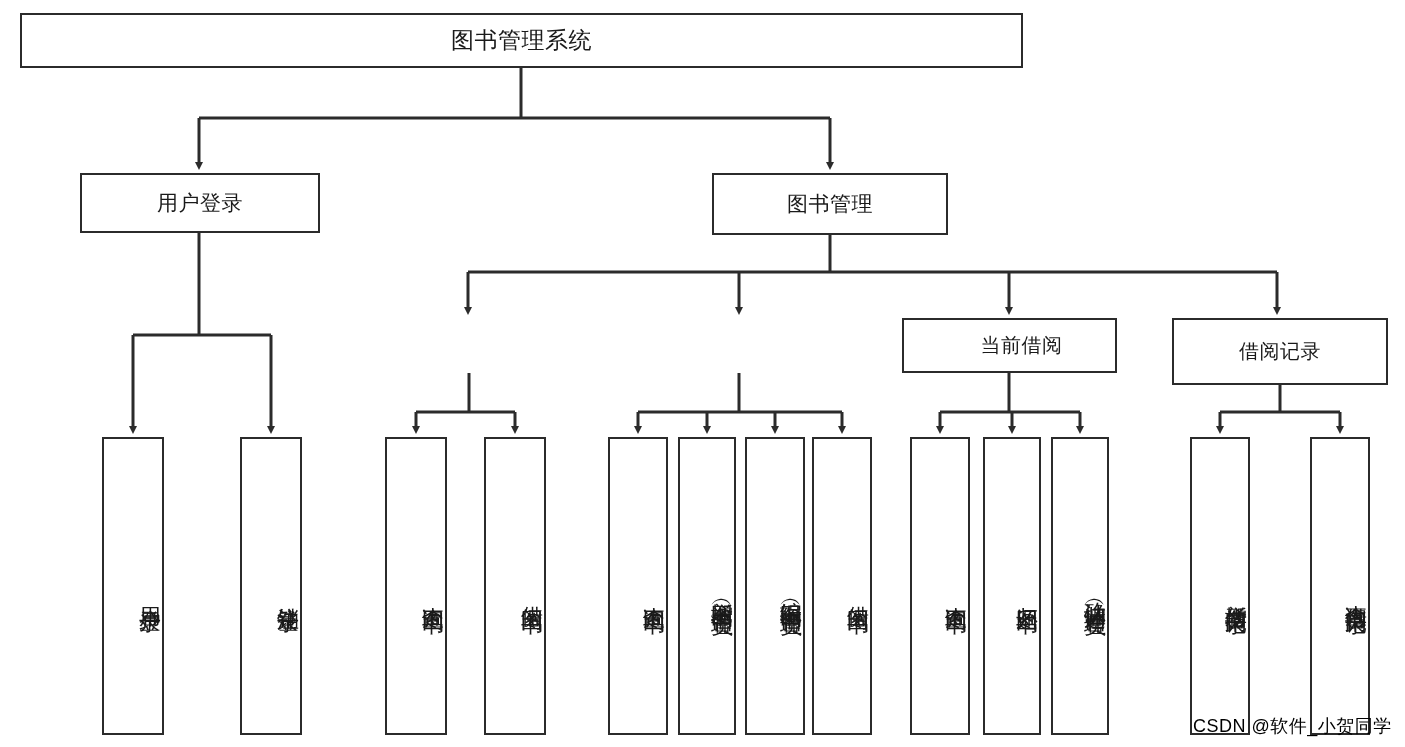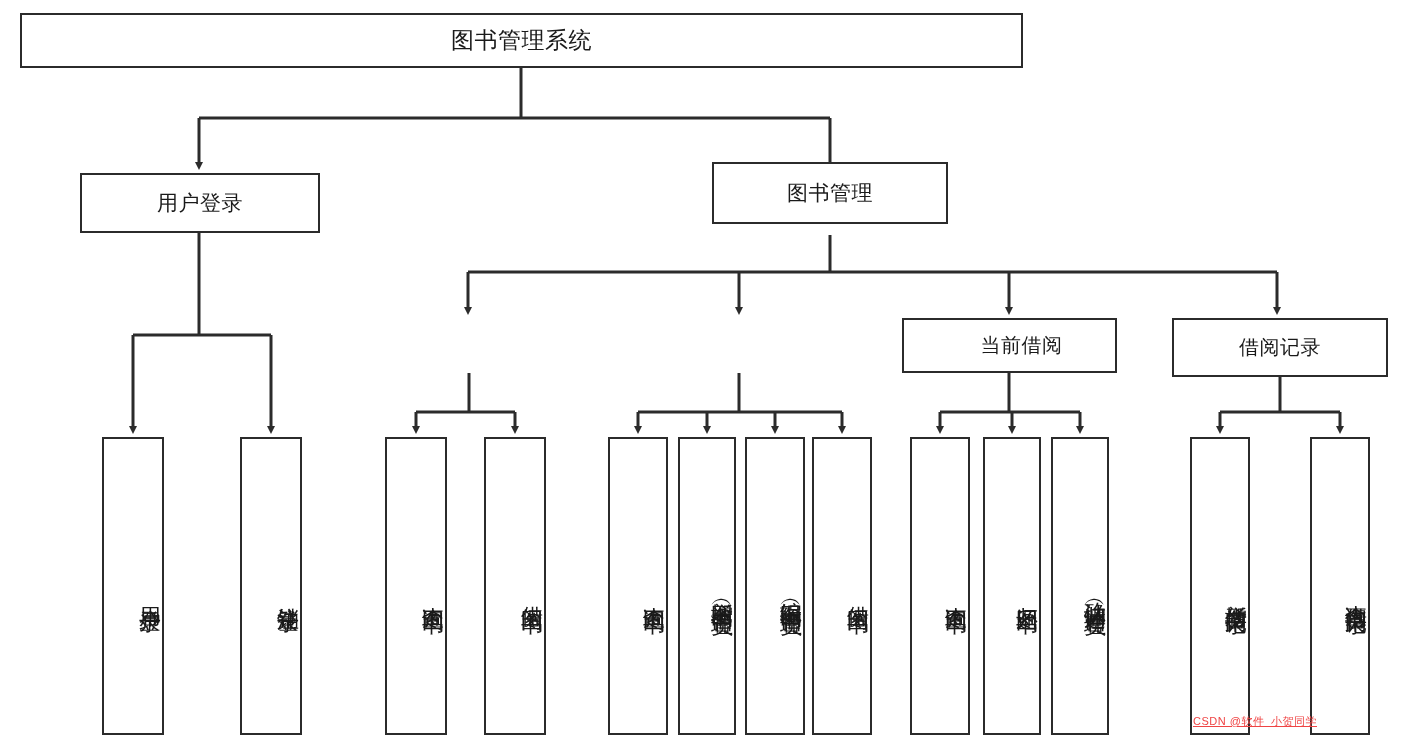--- a/index.html
+++ b/index.html
@@ -53,25 +53,24 @@
     left: 0;
     top: 0;
     width: 1405px;
     height: 747px;
     pointer-events: none;
   }
   .watermark {
     position: absolute;
     left: 1193px;
     top: 714px;
-    font-size: 11px;
-    color: #ef4444;
+    font-size: 18px;
+    color: #000000;
     white-space: nowrap;
     letter-spacing: 0.5px;
-    text-decoration: underline;
   }
 </style>
 </head>
 <body>
 
 <div id="canvas">
 
   <svg class="edges" viewBox="0 0 1405 747" width="1405" height="747" aria-hidden="true">
     <defs>
       <marker id="arrow" markerWidth="10" markerHeight="10" refX="1" refY="4" orient="auto" markerUnits="userSpaceOnUse">
@@ -118,24 +117,24 @@
       <path d="M1280,373 L1280,412"></path>
       <path d="M1220,412 L1340,412"></path>
       <path d="M1220,412 L1220,427" marker-end="url(#arrow)"></path>
       <path d="M1340,412 L1340,427" marker-end="url(#arrow)"></path>
     </g>
   </svg>
 
   <div class="node root" style="left: 20px; top: 13px; width: 1003px; height: 55px;">图书管理系统</div>
 
   <div class="node level2" style="left: 80px; top: 173px; width: 240px; height: 60px;">用户登录</div>
-  <div class="node level2" style="left: 712px; top: 162px; width: 236px; height: 62px; text-align: right;">图书管理</div>
+  <div class="node level2" style="left: 712px; top: 173px; width: 236px; height: 62px; text-align: right;">图书管理</div>
 
   <div class="node level3" style="left: 902px; top: 318px; width: 215px; height: 55px; padding-left: 24px;">当前借阅</div>
-  <div class="node level3" style="left: 1172px; top: 318px; width: 216px; height: 59px;">借阅记录</div>
+  <div class="node level3" style="left: 1172px; top: 318px; width: 216px; height: 67px;">借阅记录</div>
 
   <div class="node leaf" style="left: 102px; top: 437px; width: 62px; height: 298px;">用户登录</div>
   <div class="node leaf" style="left: 240px; top: 437px; width: 62px; height: 298px;">注销登录</div>
   <div class="node leaf" style="left: 385px; top: 437px; width: 62px; height: 298px;">查询图书</div>
   <div class="node leaf" style="left: 484px; top: 437px; width: 62px; height: 298px;">借阅图书</div>
   <div class="node leaf" style="left: 608px; top: 437px; width: 60px; height: 298px;">查询图书</div>
   <div class="node leaf" style="left: 678px; top: 437px; width: 58px; height: 298px;">新增图书（管理员）</div>
   <div class="node leaf" style="left: 745px; top: 437px; width: 60px; height: 298px;">编辑图书（管理员）</div>
   <div class="node leaf" style="left: 812px; top: 437px; width: 60px; height: 298px;">借阅图书</div>
   <div class="node leaf" style="left: 910px; top: 437px; width: 60px; height: 298px;">查询图书</div>

